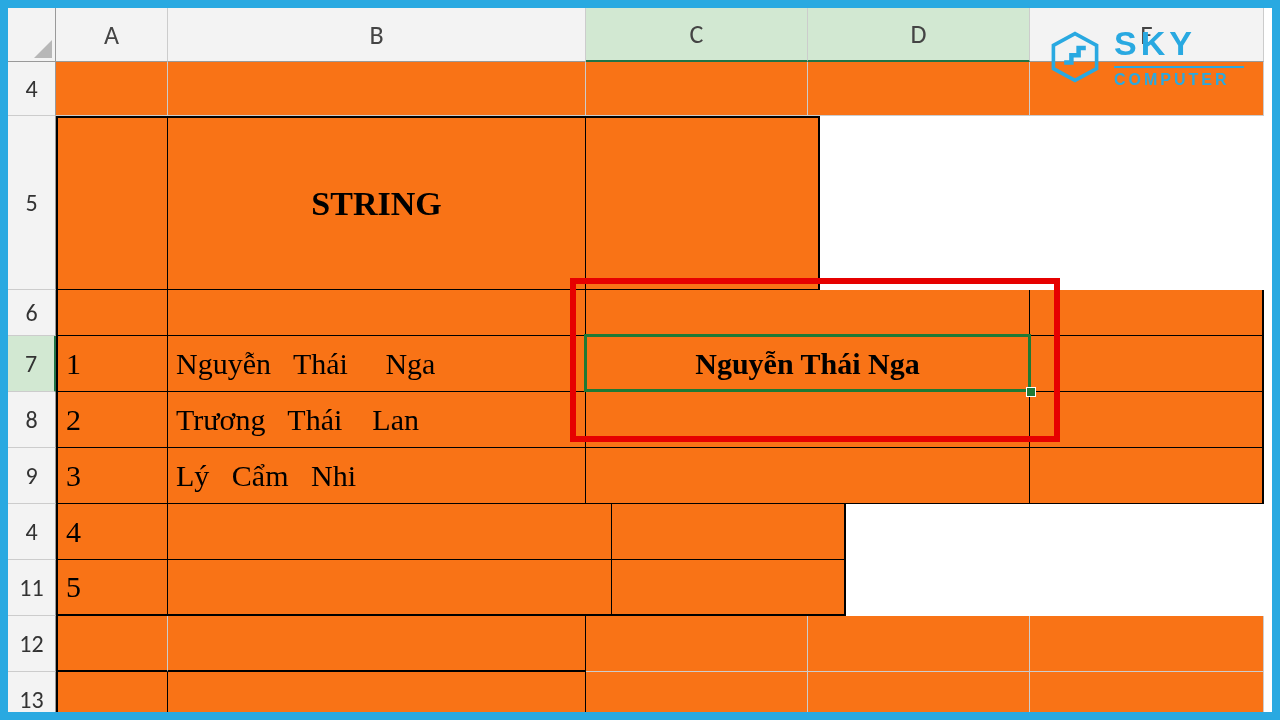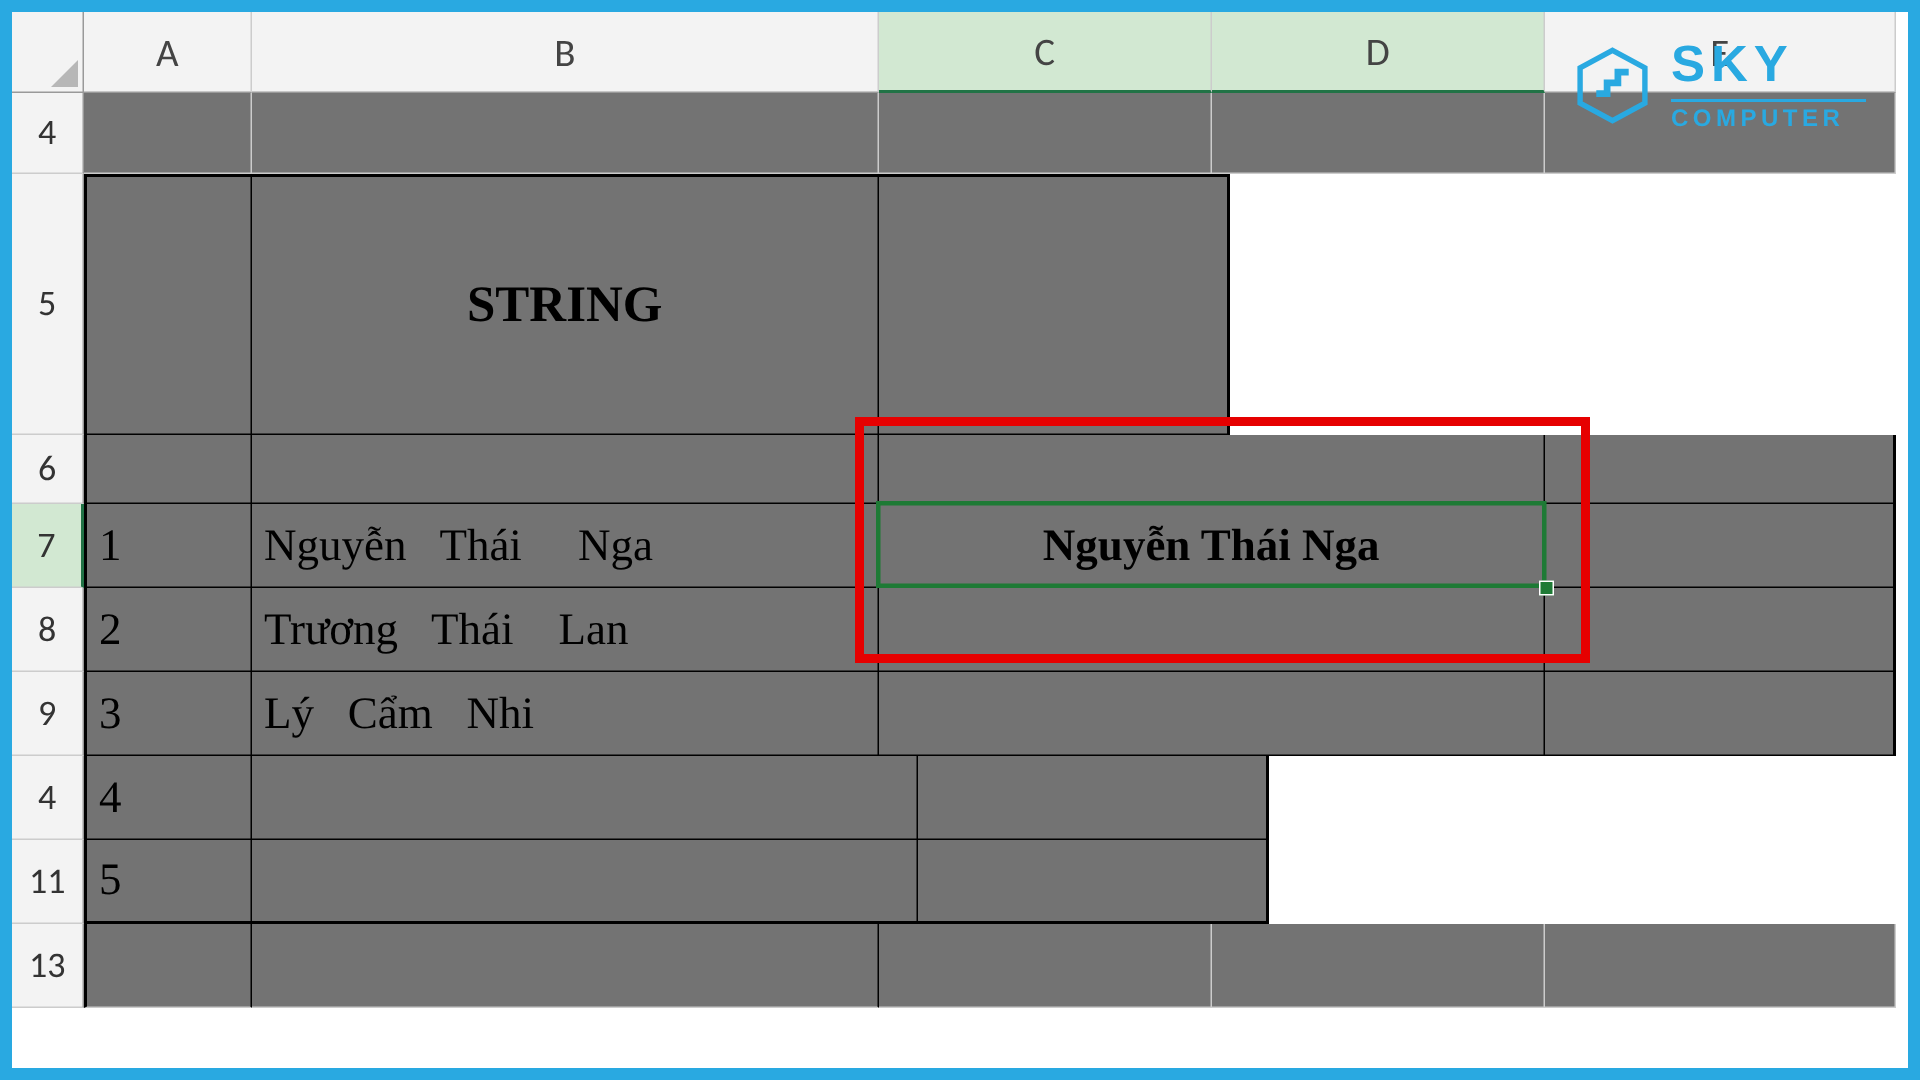--- a/index.html
+++ b/index.html
@@ -16,21 +16,21 @@
     position: absolute;
     top: 0; left: 0;
     width: 100%;
   }
   .row { display: flex; }
   .cell {
     border-right: 1px solid #ccc;
     border-bottom: 1px solid #ccc;
     display: flex;
     align-items: center;
-    background: #737373;
+    background: #f97316;
   }
   
   .col-head {
     background: #f3f3f3;
     font-family: Calibri, Arial, sans-serif;
     font-size: 26px;
     font-weight: 400;
     color: #444;
     justify-content: center;
     border-bottom: 1px solid #999;
@@ -196,20 +196,28 @@
     <div class="cell cE r10 thick-right thin-bottom"></div>
   </div>
 
   <div class="row">
     <div class="cell row-head r11">11</div>
     <div class="cell cA r11 txt thick-left thin-right thick-bottom">5</div>
     <div class="cell r11 thin-right thick-bottom" style="width:444px"></div>
     <div class="cell cE r11 thick-right thick-bottom"></div>
   </div>
 
+  <div class="row">
+    <div class="cell row-head r12">12</div>
+    <div class="cell cA r12 thick-left thick-bottom" style="border-right:1px solid #ccc"></div>
+    <div class="cell cB r12 thick-bottom thin-right"></div>
+    <div class="cell cC r12"></div>
+    <div class="cell cD r12"></div>
+    <div class="cell cE r12"></div>
+  </div>
 
   <div class="row">
     <div class="cell row-head r13">13</div>
     <div class="cell cA r13 thick-left thin-right"></div>
     <div class="cell cB r13 thin-right"></div>
     <div class="cell cC r13"></div>
     <div class="cell cD r13"></div>
     <div class="cell cE r13"></div>
   </div>
 

